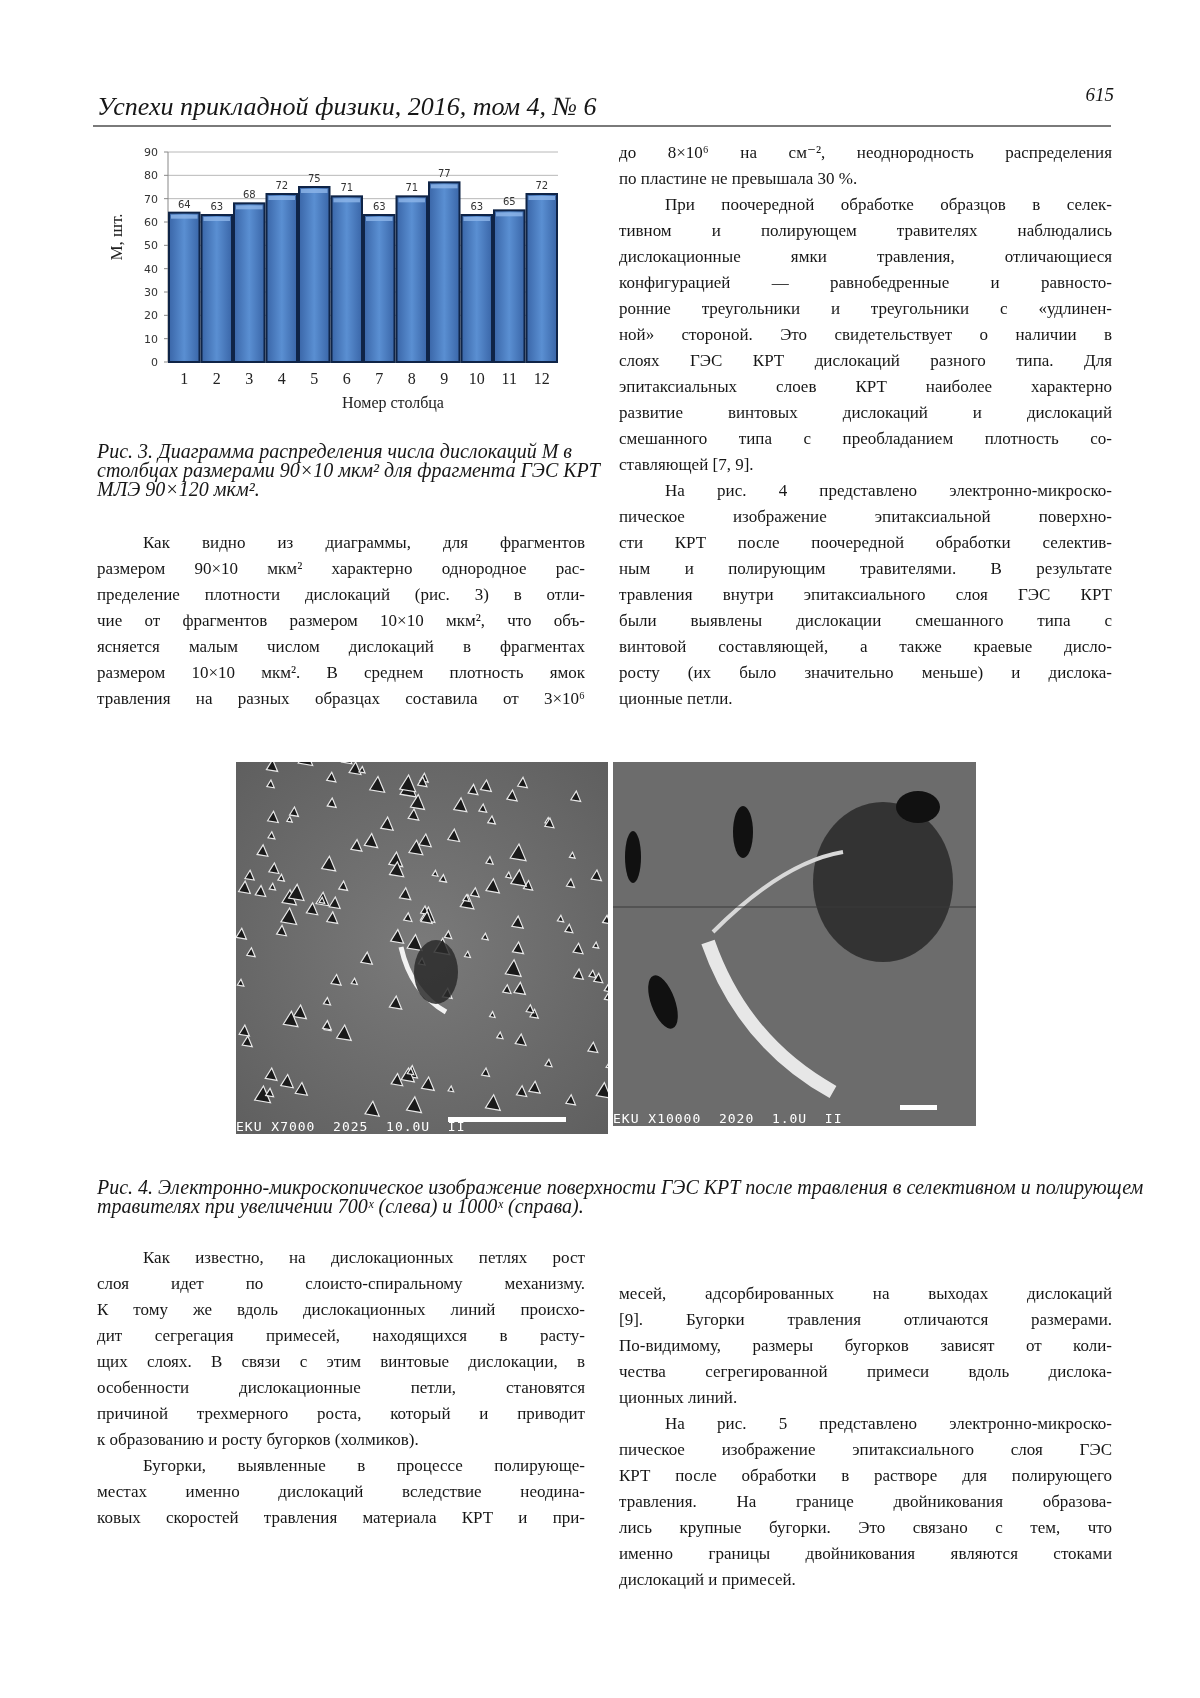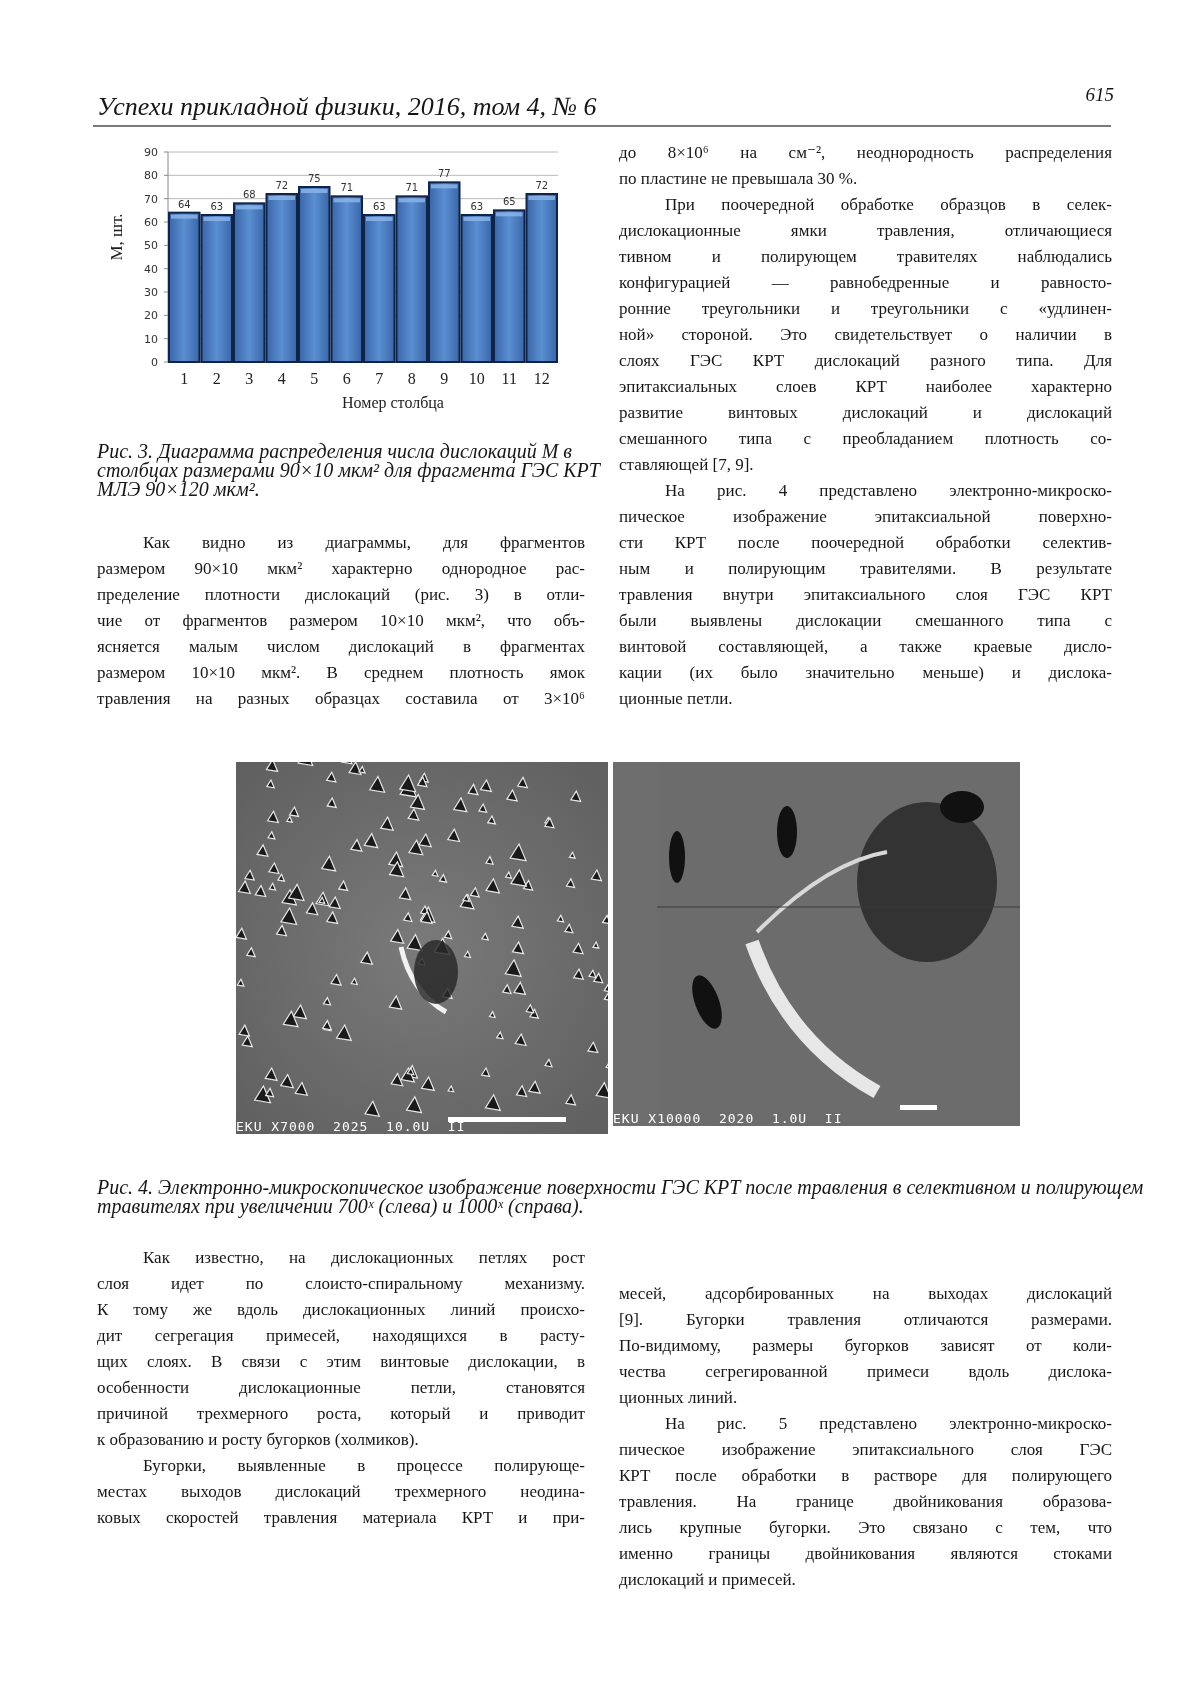--- a/index.html
+++ b/index.html
@@ -18,21 +18,21 @@
   .caption .line { display: block; text-align: justify; text-align-last: justify; white-space: nowrap; }
   .caption .line.last { text-align-last: left; }
 
   
   .chart { left: 100px; top: 130px; width: 470px; height: 290px; }
   .chart svg { display: block; }
 
   
   .sem { background: #6e6e6e; overflow: hidden; }
   .sem-left { left: 213px; top: 762px; width: 372px; height: 372px; margin-left: 23px; }
-  .sem-right { left: 613px; top: 762px; width: 363px; height: 364px; padding-left: 44px; }
+  .sem-right { left: 613px; top: 762px; width: 363px; height: 364px; }
   .sem-label { position: absolute; left: 0; bottom: 0; right: 0; height: 14px;
                font-family: "DejaVu Sans Mono", monospace; font-size: 13px; line-height: 14px;
                color: #ffffff; white-space: pre; letter-spacing: 1px; }
   .scale-bar { position: absolute; background: #ffffff; height: 5px; }
 </style>
 </head>
 <body>
 
 <div class="abs running-head">Успехи прикладной физики, 2016, том 4, № 6</div>
 <div class="abs page-num">615</div>
@@ -145,38 +145,38 @@
     <span class="line">чие от фрагментов размером 10×10 мкм², что объ-</span>
     <span class="line">ясняется малым числом дислокаций в фрагментах</span>
     <span class="line">размером 10×10 мкм². В среднем плотность ямок</span>
     <span class="line">травления на разных образцах составила от 3×10⁶</span>
   </div>
 
 <div class="abs body-text" id="rtop" style="left:619px; top:140px; width:493px;">
     <span class="line">до 8×10⁶ на см⁻², неоднородность распределения</span>
     <span class="line last">по пластине не превышала 30 %.</span>
     <span class="line" style="text-indent: 46px;">При поочередной обработке образцов в селек-</span>
+    <span class="line">тивном и полирующем травителях наблюдались</span>
     <span class="line">дислокационные ямки травления, отличающиеся</span>
-    <span class="line">тивном и полирующем травителях наблюдались</span>
     <span class="line">конфигурацией — равнобедренные и равносто-</span>
     <span class="line">ронние треугольники и треугольники с «удлинен-</span>
     <span class="line">ной» стороной. Это свидетельствует о наличии в</span>
     <span class="line">слоях ГЭС КРТ дислокаций разного типа. Для</span>
     <span class="line">эпитаксиальных слоев КРТ наиболее характерно</span>
     <span class="line">развитие винтовых дислокаций и дислокаций</span>
     <span class="line">смешанного типа с преобладанием плотность со-</span>
     <span class="line last">ставляющей [7, 9].</span>
     <span class="line" style="text-indent: 46px;">На рис. 4 представлено электронно-микроско-</span>
     <span class="line">пическое изображение эпитаксиальной поверхно-</span>
     <span class="line">сти КРТ после поочередной обработки селектив-</span>
     <span class="line">ным и полирующим травителями. В результате</span>
     <span class="line">травления внутри эпитаксиального слоя ГЭС КРТ</span>
     <span class="line">были выявлены дислокации смешанного типа с</span>
     <span class="line">винтовой составляющей, а также краевые дисло-</span>
-    <span class="line">кации (их было значительно меньше) и дислока-</span>
+    <span class="line">росту (их было значительно меньше) и дислока-</span>
     <span class="line last">ционные петли.</span>
   </div>
 
 <div class="abs sem sem-left">
   <svg width="372" height="372">
     <defs>
       <radialGradient id="gl" cx="50%" cy="50%" r="70%">
         <stop offset="0" stop-color="#7a7a7a"></stop>
           <stop offset="1" stop-color="#5f5f5f"></stop>
       </radialGradient>
@@ -355,21 +355,21 @@
 <div class="abs body-text" id="lbot" style="left:97px; top:1245px; width:488px;">
     <span class="line" style="text-indent: 46px;">Как известно, на дислокационных петлях рост</span>
     <span class="line">слоя идет по слоисто-спиральному механизму.</span>
     <span class="line">К тому же вдоль дислокационных линий происхо-</span>
     <span class="line">дит сегрегация примесей, находящихся в расту-</span>
     <span class="line">щих слоях. В связи с этим винтовые дислокации, в</span>
     <span class="line">особенности дислокационные петли, становятся</span>
     <span class="line">причиной трехмерного роста, который и приводит</span>
     <span class="line last">к образованию и росту бугорков (холмиков).</span>
     <span class="line" style="text-indent: 46px;">Бугорки, выявленные в процессе полирующе-</span>
-    <span class="line">местах выходов дислокаций трехмерного неодина-</span>
+    <span class="line">местах именно дислокаций вследствие неодина-</span>
     <span class="line">ковых скоростей травления материала КРТ и при-</span>
   </div>
 <div class="abs body-text" id="rbot" style="left:619px; top:1245px; width:493px;margin-top:36px;">
     <span class="line">месей, адсорбированных на выходах дислокаций</span>
     <span class="line">[9]. Бугорки травления отличаются размерами.</span>
     <span class="line">По-видимому, размеры бугорков зависят от коли-</span>
     <span class="line">чества сегрегированной примеси вдоль дислока-</span>
     <span class="line last">ционных линий.</span>
     <span class="line" style="text-indent: 46px;">На рис. 5 представлено электронно-микроско-</span>
     <span class="line">пическое изображение эпитаксиального слоя ГЭС</span>

